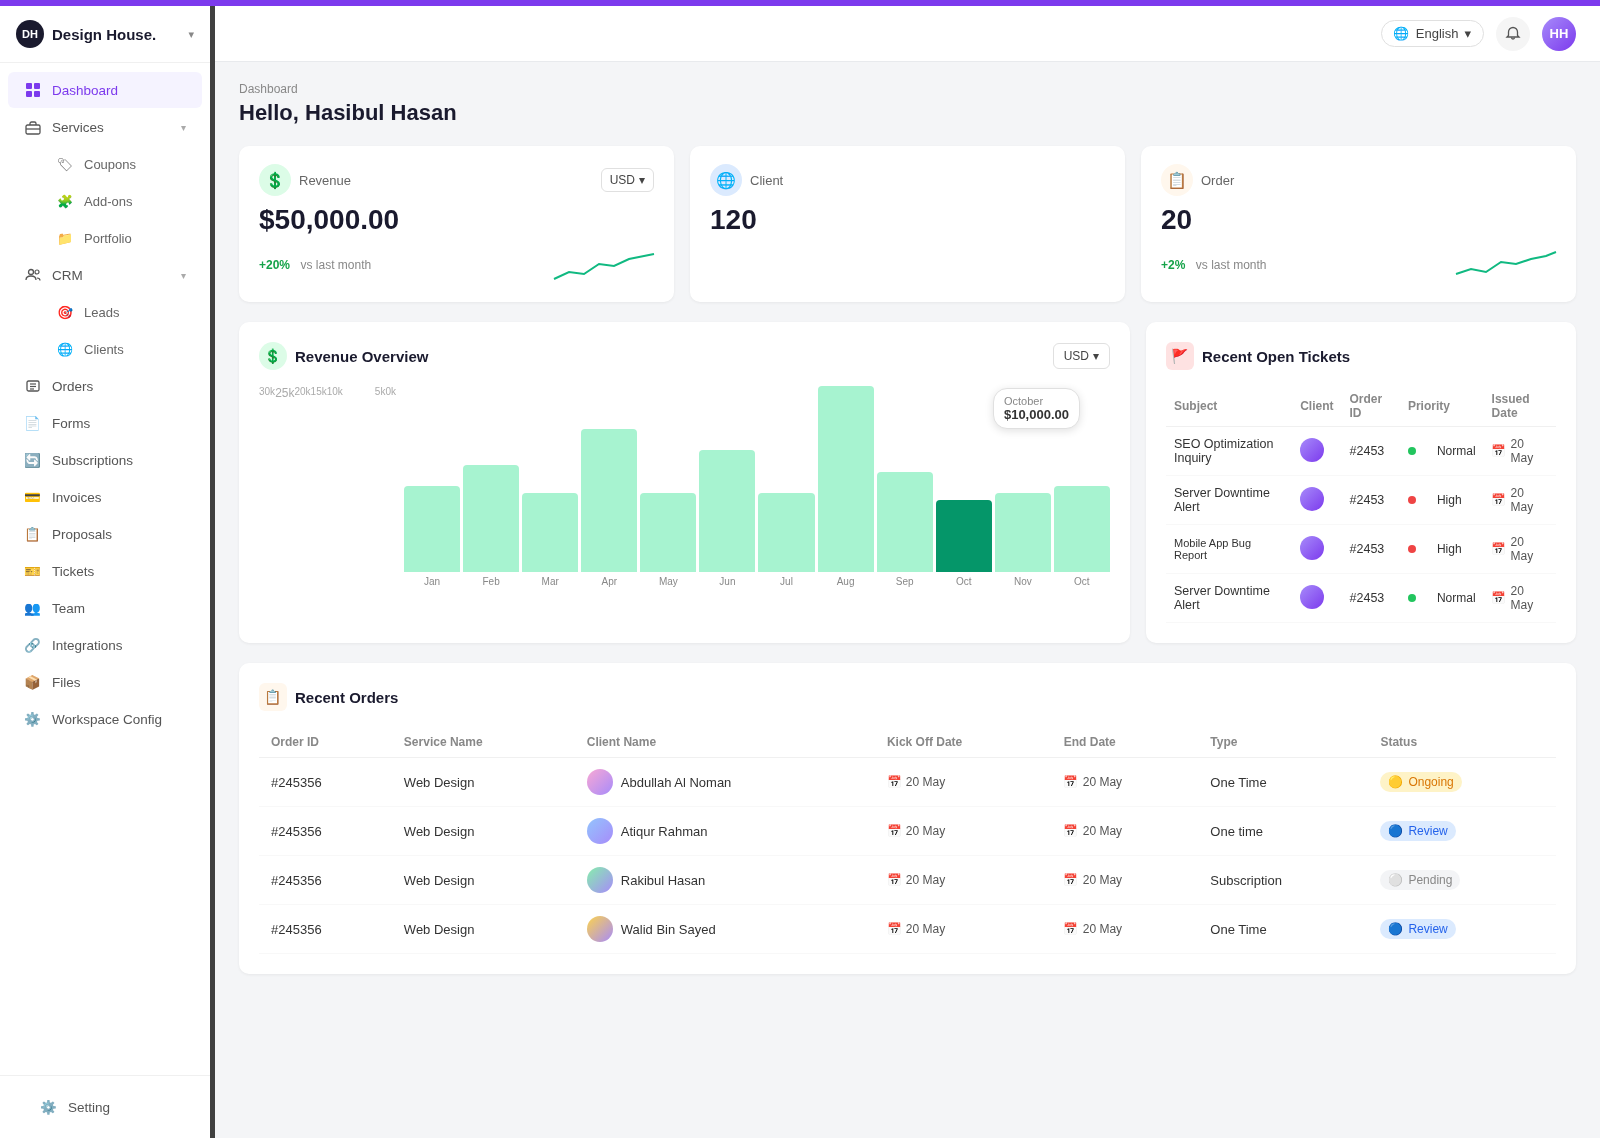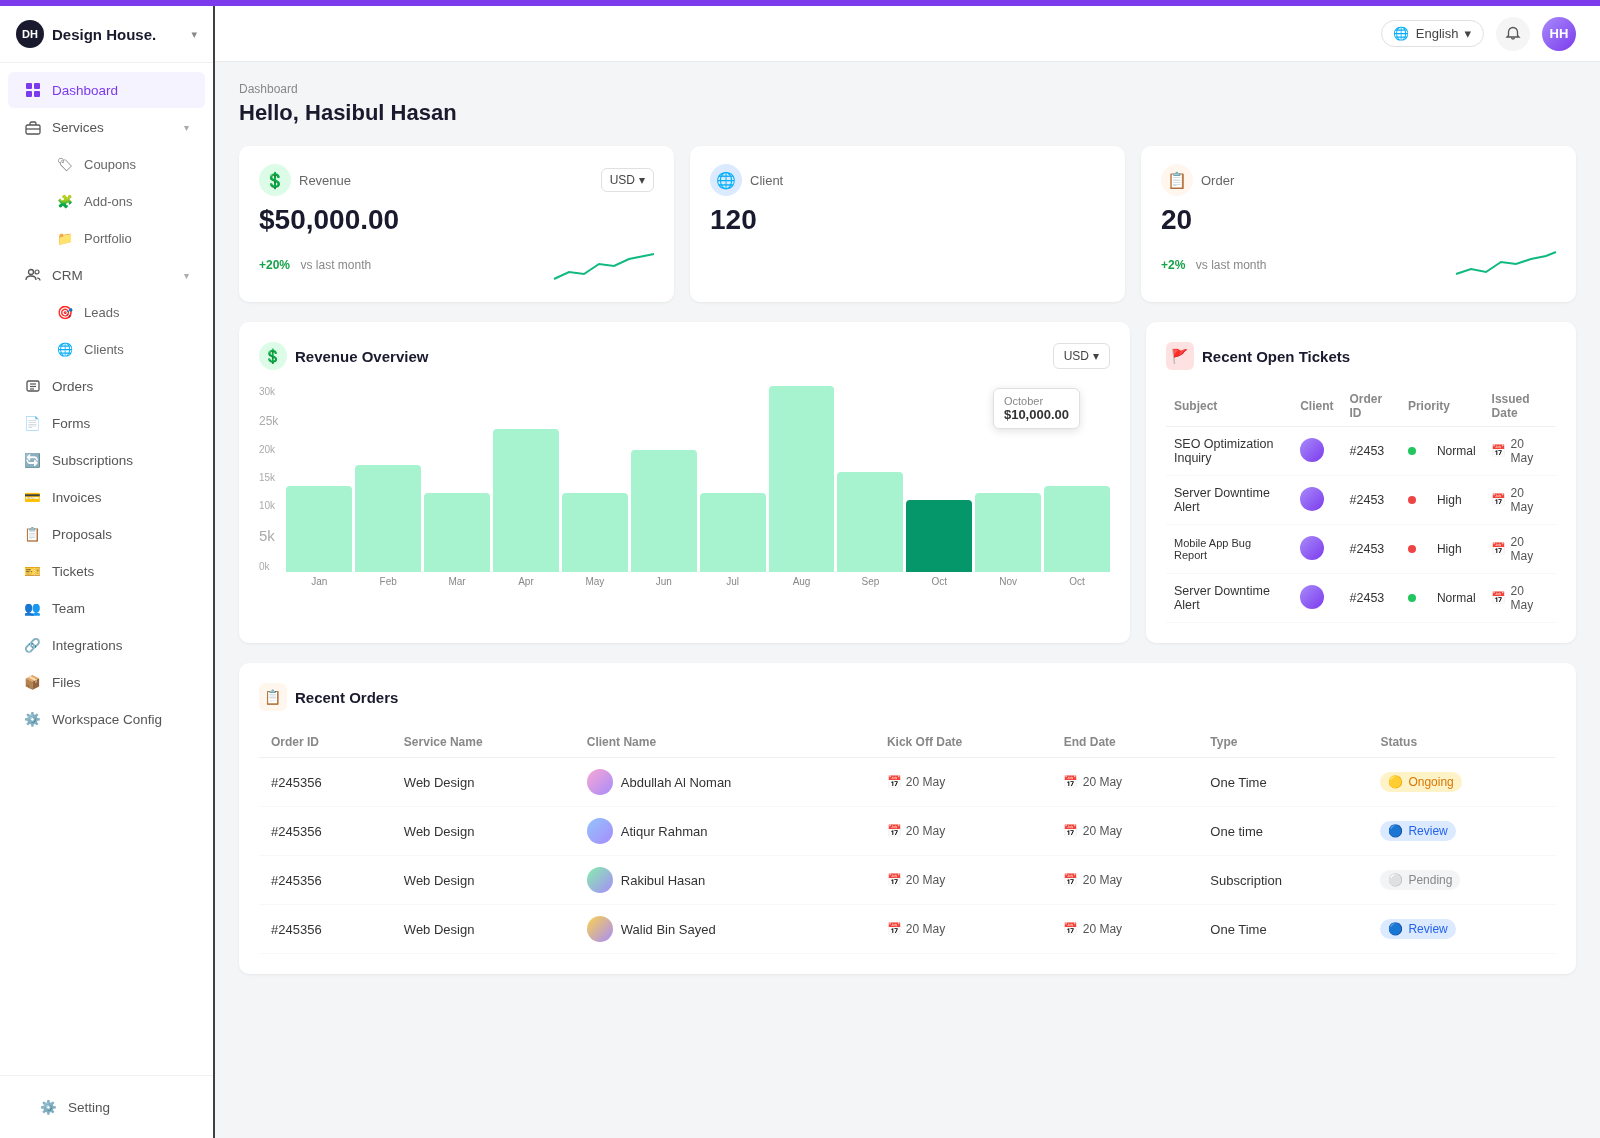--- a/index.html
+++ b/index.html
@@ -3,21 +3,21 @@
   <meta charset="utf-8">
   <style>
     * { box-sizing: border-box; margin: 0; padding: 0; }
     body { font-family: -apple-system, BlinkMacSystemFont, 'Segoe UI', sans-serif; background: #f4f5f7; display: flex; flex-direction: column; height: 1138px; overflow: hidden; }
 
     .top-border { height: 6px; background: #7c3aed; }
 
     .app-shell { display: flex; flex: 1; overflow: hidden; }
 
     
-    .sidebar { width: 215px; background: #fff; border-right: 2px solid #404040; display: flex; flex-direction: column; padding: 0; overflow-y: auto; }
+    .sidebar { width: 215px; background: #fff; border-right: 5px solid #404040; display: flex; flex-direction: column; padding: 0; overflow-y: auto; }
     .sidebar-logo { display: flex; align-items: center; gap: 8px; padding: 14px 16px; border-bottom: 1px solid #f0f0f0; }
     .logo-circle { width: 28px; height: 28px; background: #1a1a2e; border-radius: 50%; display: flex; align-items: center; justify-content: center; color: #fff; font-size: 11px; font-weight: bold; }
     .logo-name { font-size: 15px; font-weight: 700; color: #1a1a2e; }
     .logo-chevron { margin-left: auto; color: #888; font-size: 11px; }
 
     .sidebar-nav { flex: 1; padding: 8px 0; }
     .nav-item { display: flex; align-items: center; gap: 10px; padding: 9px 16px; cursor: pointer; color: #555; font-size: 13.5px; font-weight: 500; border-radius: 6px; margin: 1px 8px; transition: background 0.15s; }
     .nav-item.active { background: #f5f3ff; color: #7c3aed; }
     .nav-item .nav-icon { width: 18px; height: 18px; display: flex; align-items: center; justify-content: center; flex-shrink: 0; }
     .nav-chevron { margin-left: auto; font-size: 10px; color: #aaa; }
@@ -63,21 +63,21 @@
 
     
     .chart-card { background: #fff; border-radius: 10px; padding: 20px; box-shadow: 0 1px 3px rgba(0,0,0,0.06); }
     .chart-header { display: flex; align-items: center; justify-content: space-between; margin-bottom: 16px; }
     .chart-title-wrap { display: flex; align-items: center; gap: 8px; }
     .chart-title { font-size: 15px; font-weight: 700; color: #1a1a2e; }
     .chart-select { border: 1px solid #e0e0e0; border-radius: 6px; padding: 5px 10px; font-size: 12px; color: #444; background: #fff; cursor: pointer; display: flex; align-items: center; gap: 4px; }
 
     .bar-chart-wrap { position: relative; height: 220px; }
 
-    .chart-tooltip { position: absolute; background: #fff; border: 1px solid #e0e0e0; border-radius: 6px; padding: 6px 10px; font-size: 12px; color: #333; box-shadow: 0 2px 8px rgba(0,0,0,0.12); top: 0; left: 370px; pointer-events: none; }
+    .chart-tooltip { position: absolute; background: #fff; border: 1px solid #e0e0e0; border-radius: 14px; padding: 6px 10px; font-size: 12px; color: #333; box-shadow: 0 2px 8px rgba(0,0,0,0.12); top: 0; left: 370px; pointer-events: none; }
     .tooltip-month { color: #888; font-size: 11px; }
     .tooltip-val { font-weight: 700; font-size: 13px; }
 
     
     .tickets-card { background: #fff; border-radius: 10px; padding: 20px; box-shadow: 0 1px 3px rgba(0,0,0,0.06); overflow: hidden; }
     .section-header { display: flex; align-items: center; gap: 8px; margin-bottom: 16px; }
     .section-title { font-size: 15px; font-weight: 700; color: #1a1a2e; }
     .section-icon { width: 28px; height: 28px; border-radius: 6px; display: flex; align-items: center; justify-content: center; font-size: 14px; }
     .section-icon.red { background: #fee2e2; }
     .section-icon.orange { background: #fff7ed; }
@@ -345,27 +345,27 @@
 
           <div class="bar-chart-wrap">
 
             <div class="chart-tooltip" style="top:2px; right:30px; left:auto;">
               <div class="tooltip-month">October</div>
               <div class="tooltip-val">$10,000.00</div>
             </div>
 
             <div style="display:flex; gap:8px;">
 
-              <div style="display:flex;flex-direction:column;justify-content:space-between;height:210px;padding-bottom:24px;">
+              <div style="display:flex;flex-direction:row;justify-content:space-between;height:210px;padding-bottom:24px;">
                 <span style="font-size:10px;color:#aaa;">30k</span>
                 <span style="font-size:12px;color:#aaa;">25k</span>
                 <span style="font-size:10px;color:#aaa;">20k</span>
                 <span style="font-size:10px;color:#aaa;">15k</span>
                 <span style="font-size:10px;color:#aaa;">10k</span>
-                <span style="font-size:15px;color:#aaa;">5k</span>
+                <span style="font-size:10px;color:#aaa;margin-left:32px;">5k</span>
                 <span style="font-size:10px;color:#aaa;">0k</span>
               </div>
 
               <div id="bar-chart-container" style="flex:1;">
                   <div style="display:flex;align-items:flex-end;gap:3px;height:186px;padding-bottom:0;">
                     <div style="flex:1;display:flex;flex-direction:column;align-items:center;gap:3px;">
           <div style="width:100%;height:86px;background:#a7f3d0;border-radius:4px 4px 0 0;"></div>
         </div>
                     <div style="flex:1;display:flex;flex-direction:column;align-items:center;gap:3px;">
           <div style="width:100%;height:107px;background:#a7f3d0;border-radius:4px 4px 0 0;"></div>

